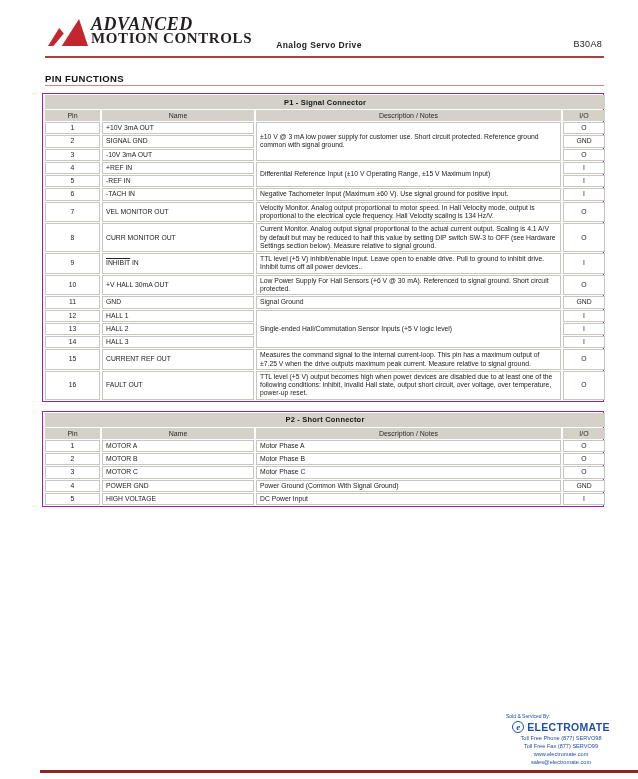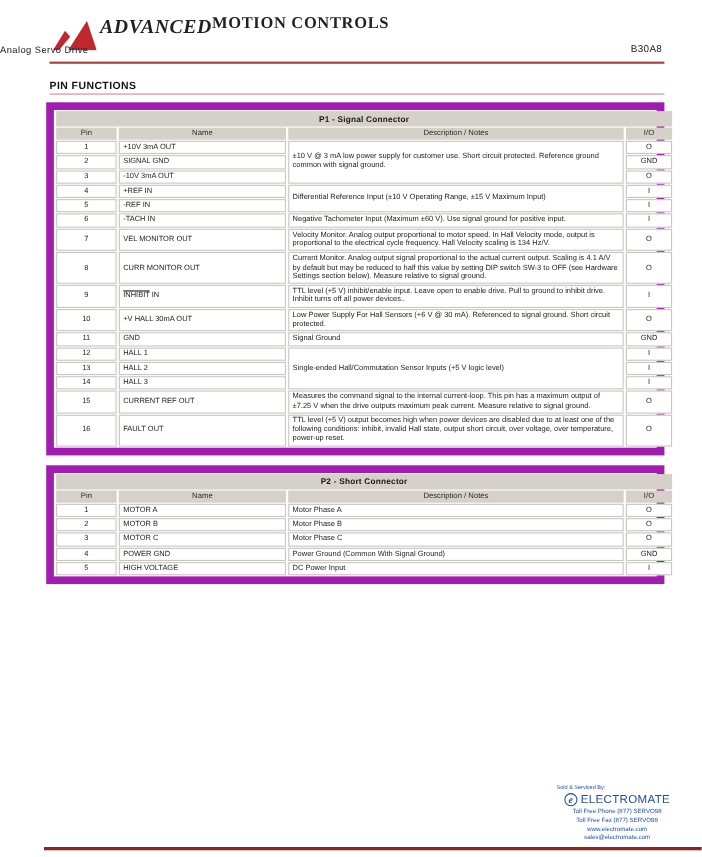--- a/index.html
+++ b/index.html
@@ -12,45 +12,45 @@
   .logo { position:absolute; left:48px; top:16px; display:flex; align-items:flex-start; }
   .logo-mark { position:relative; width:40px; height:27px; margin-right:3px; margin-top:3px; }
   .logo-mark .tri-main {
     position:absolute; left:8px; top:0; width:32px; height:27px; background:#c1272d;
     clip-path:polygon(18% 100%, 72% 0%, 100% 100%);
   }
   .logo-mark .tri-sliver {
     position:absolute; left:0; top:9px; width:18px; height:18px; background:#c1272d;
     clip-path:polygon(0% 100%, 62% 0%, 88% 30%, 30% 100%);
   }
-  .logo-text { display:flex; flex-direction:row; }
+  .logo-text { display:flex; flex-direction:column; }
   .logo-line1 {
     font-family:"Liberation Serif", serif; font-style:italic; font-weight:bold;
     font-size:18px; line-height:17px; letter-spacing:.5px; color:#231f20;
   }
   .logo-line2 {
     font-family:"Liberation Serif", serif; font-weight:bold;
     font-size:15px; line-height:11px; letter-spacing:.6px; color:#231f20;
   }
   .doc-title {
-    position:absolute; left:0; right:0; top:40px; 
-    font-size:8.5px; letter-spacing:.4px; color:#222;
+    position:absolute; left:0; right:0; top:40px; text-align:center;
+    font-size:8.5px; letter-spacing:.4px; color:#222;font-weight:bold;
   }
   .model {
     position:absolute; right:36px; top:39px; font-weight:normal; font-size:9px; letter-spacing:.3px;
   }
   .header-rule { position:absolute; left:45px; width:559px; top:56px; height:2px; background:#a94143; }
   
   .section-title {
     position:absolute; left:45px; top:73px; font-weight:bold; font-size:9.5px; letter-spacing:.4px; color:#111;
   }
   .section-rule { position:absolute; left:45px; width:559px; top:85px; height:1px; background:#cf8a8a; }
   
   .tables { position:absolute; left:42px; top:93px; width:562px; }
-  .tbl-wrap { border:7px solid #a21caf; background:#fdfdfc; margin-bottom:9px; }
+  .tbl-wrap { border:1px solid #a21caf; background:#fdfdfc; margin-bottom:9px; }
   table.pin-table { width:100%; table-layout:fixed; border-collapse:separate; border-spacing:2px 1px; }
   td.tbl-title {
     background:#d5d1c8; text-align:center; font-weight:bold; font-size:7.5px;
     height:14px; color:#151515; letter-spacing:.2px;
   }
   td.tbl-head {
     background:#d5d1c8; text-align:center; font-size:7px; height:11px; color:#2a2a2a;
   }
   td.c-pin, td.c-name, td.c-desc, td.c-io {
     border:1px solid #c8c6c0; background:#fff; font-size:6.8px; line-height:1.22;
@@ -63,21 +63,21 @@
   .ovl { text-decoration:overline; }
   
   .stamp { position:absolute; right:6px; bottom:13px; width:142px; color:#1f4ea8; text-align:center; }
   .stamp .sold-by { font-size:5px; text-align:left; padding-left:16px; line-height:7px; }
   .stamp .brand-row { display:flex; align-items:center; justify-content:center; gap:3px; margin:1px 0 1px 0; }
   .e-icon {
     width:12px; height:12px; border:1.6px solid #1f4ea8; border-radius:50%;
     display:flex; align-items:center; justify-content:center;
     font-family:"Liberation Serif", serif; font-style:italic; font-weight:bold; font-size:9px; line-height:9px;
   }
-  .stamp .company { font-weight:normal; font-size:10.5px; letter-spacing:.3px; }
+  .stamp .company { font-weight:bold; font-size:10.5px; letter-spacing:.3px; }
   .stamp .contact { font-size:5.6px; line-height:8px; }
   a.stamp-link { color:#1f4ea8; text-decoration:none; }
   .bottom-bar { position:absolute; left:40px; right:0; bottom:6px; height:3px; background:#8e2525; }
 </style>
 </head>
 <body>
 
 <div class="logo">
   <div class="logo-mark">
     <div class="tri-sliver"></div>

